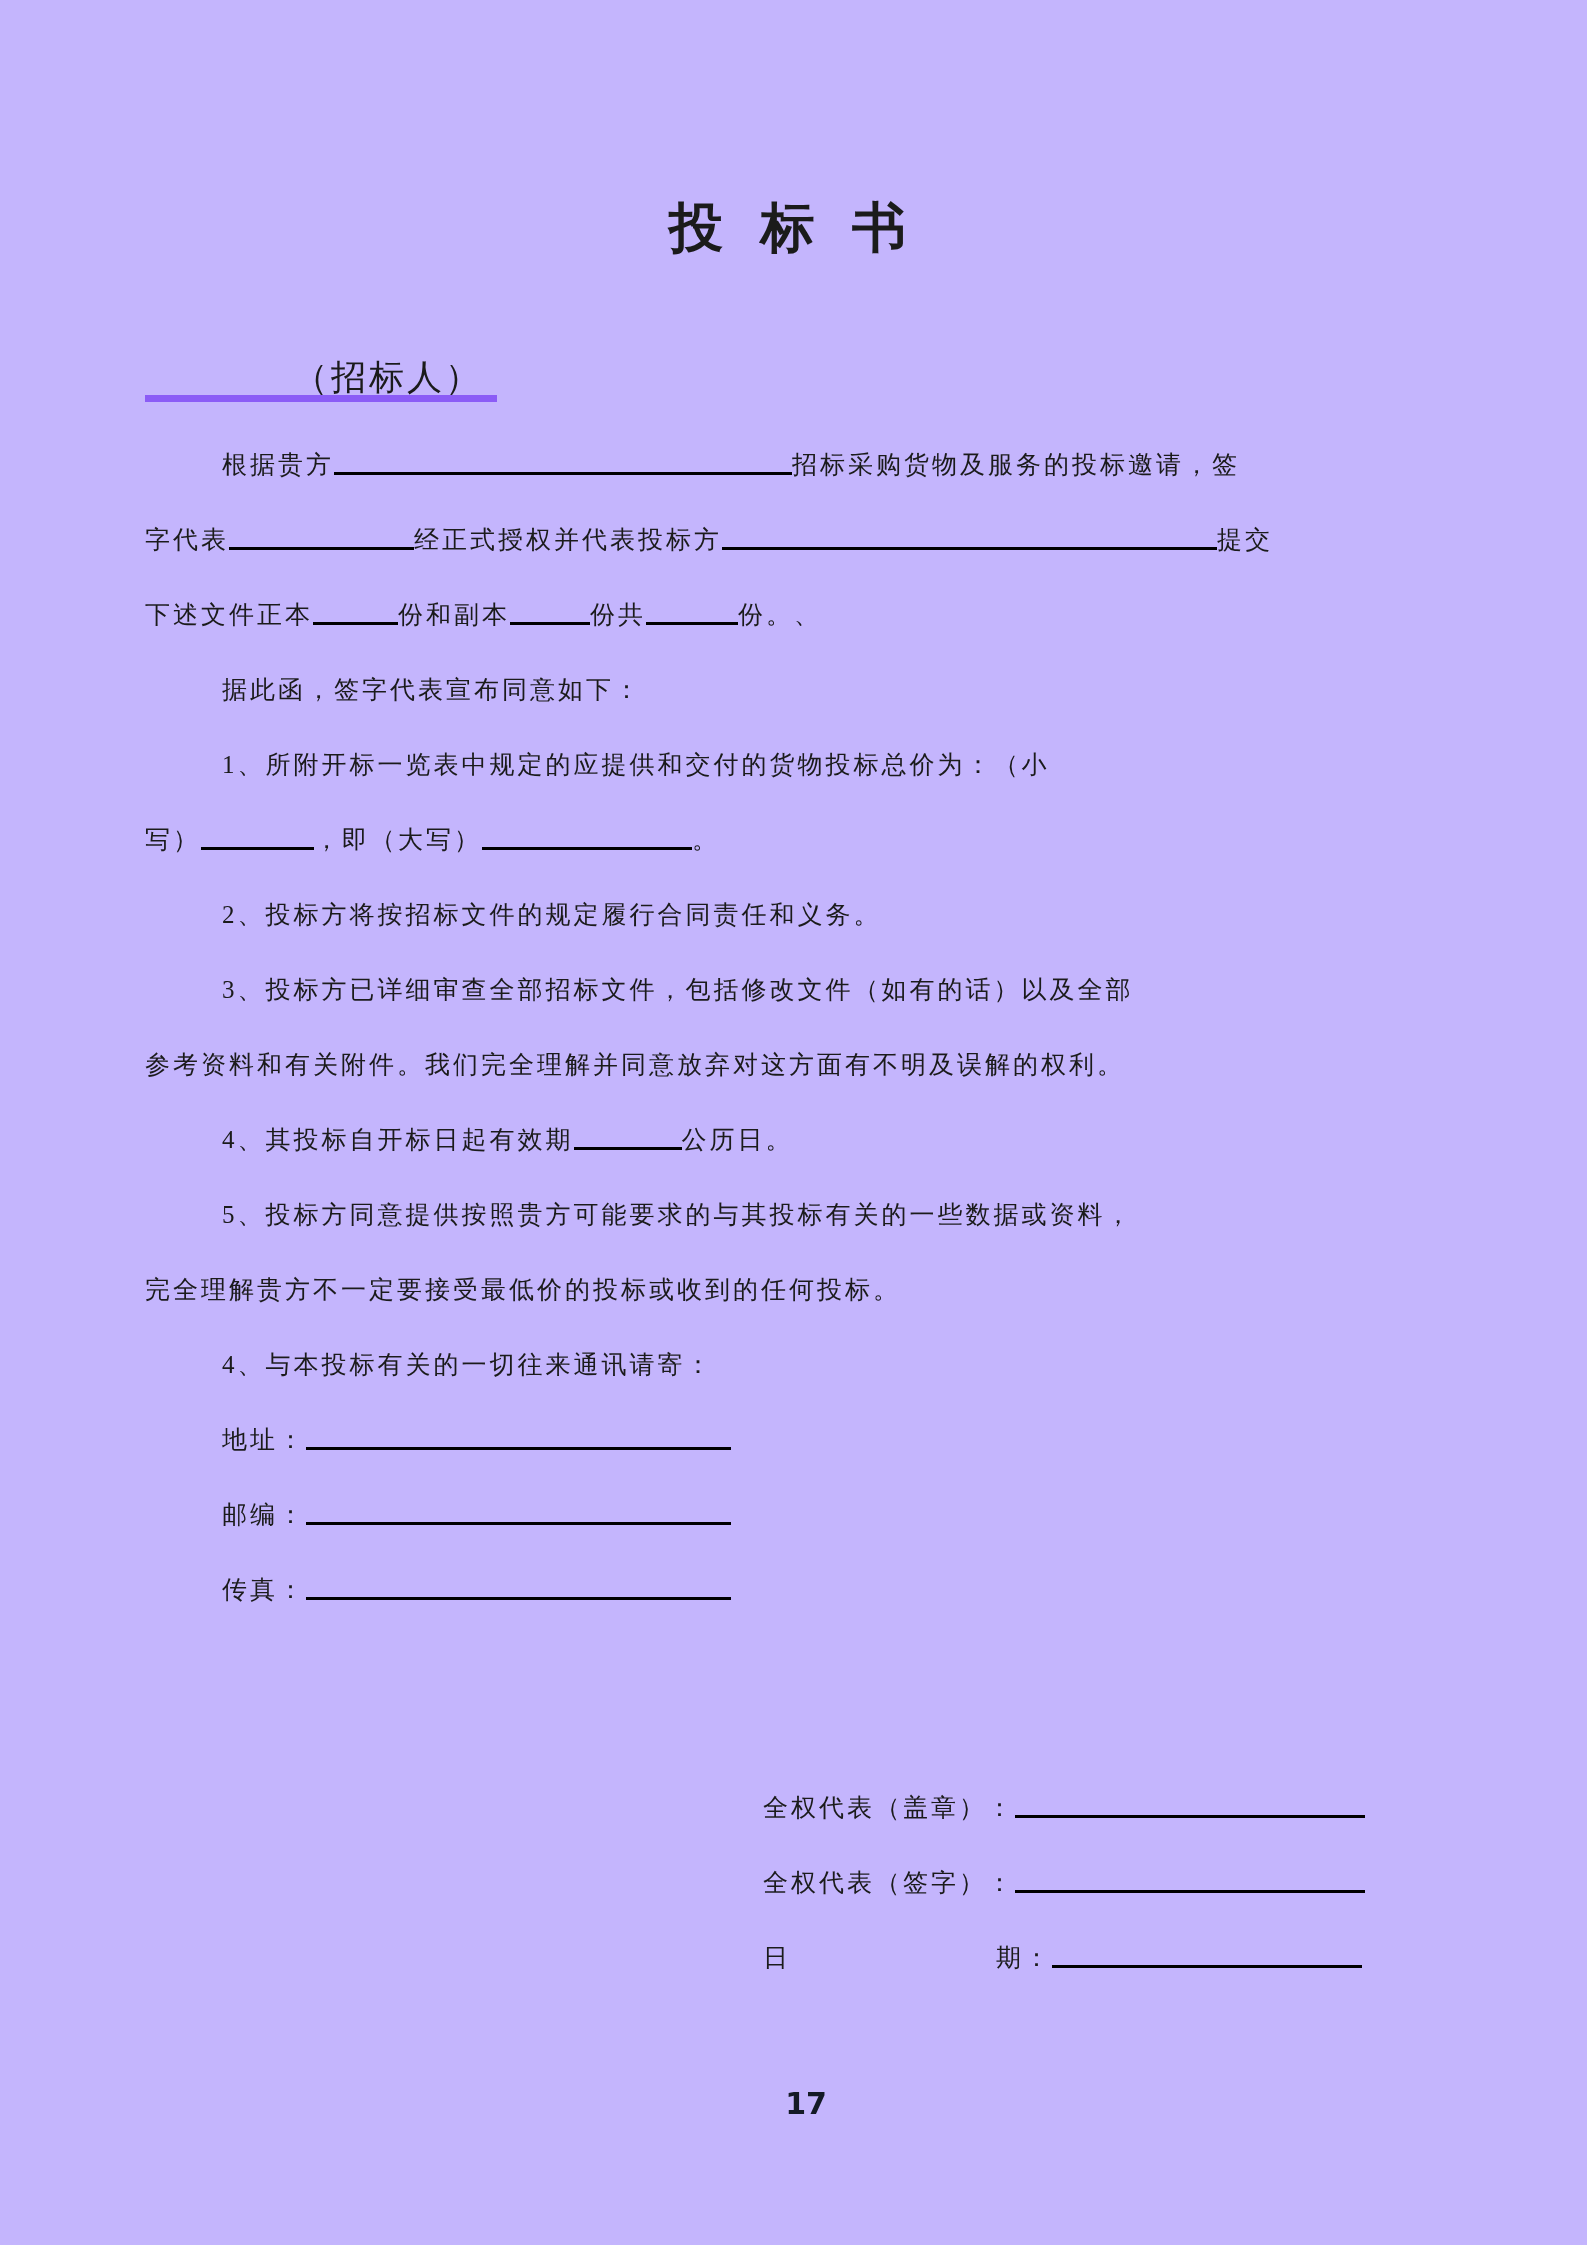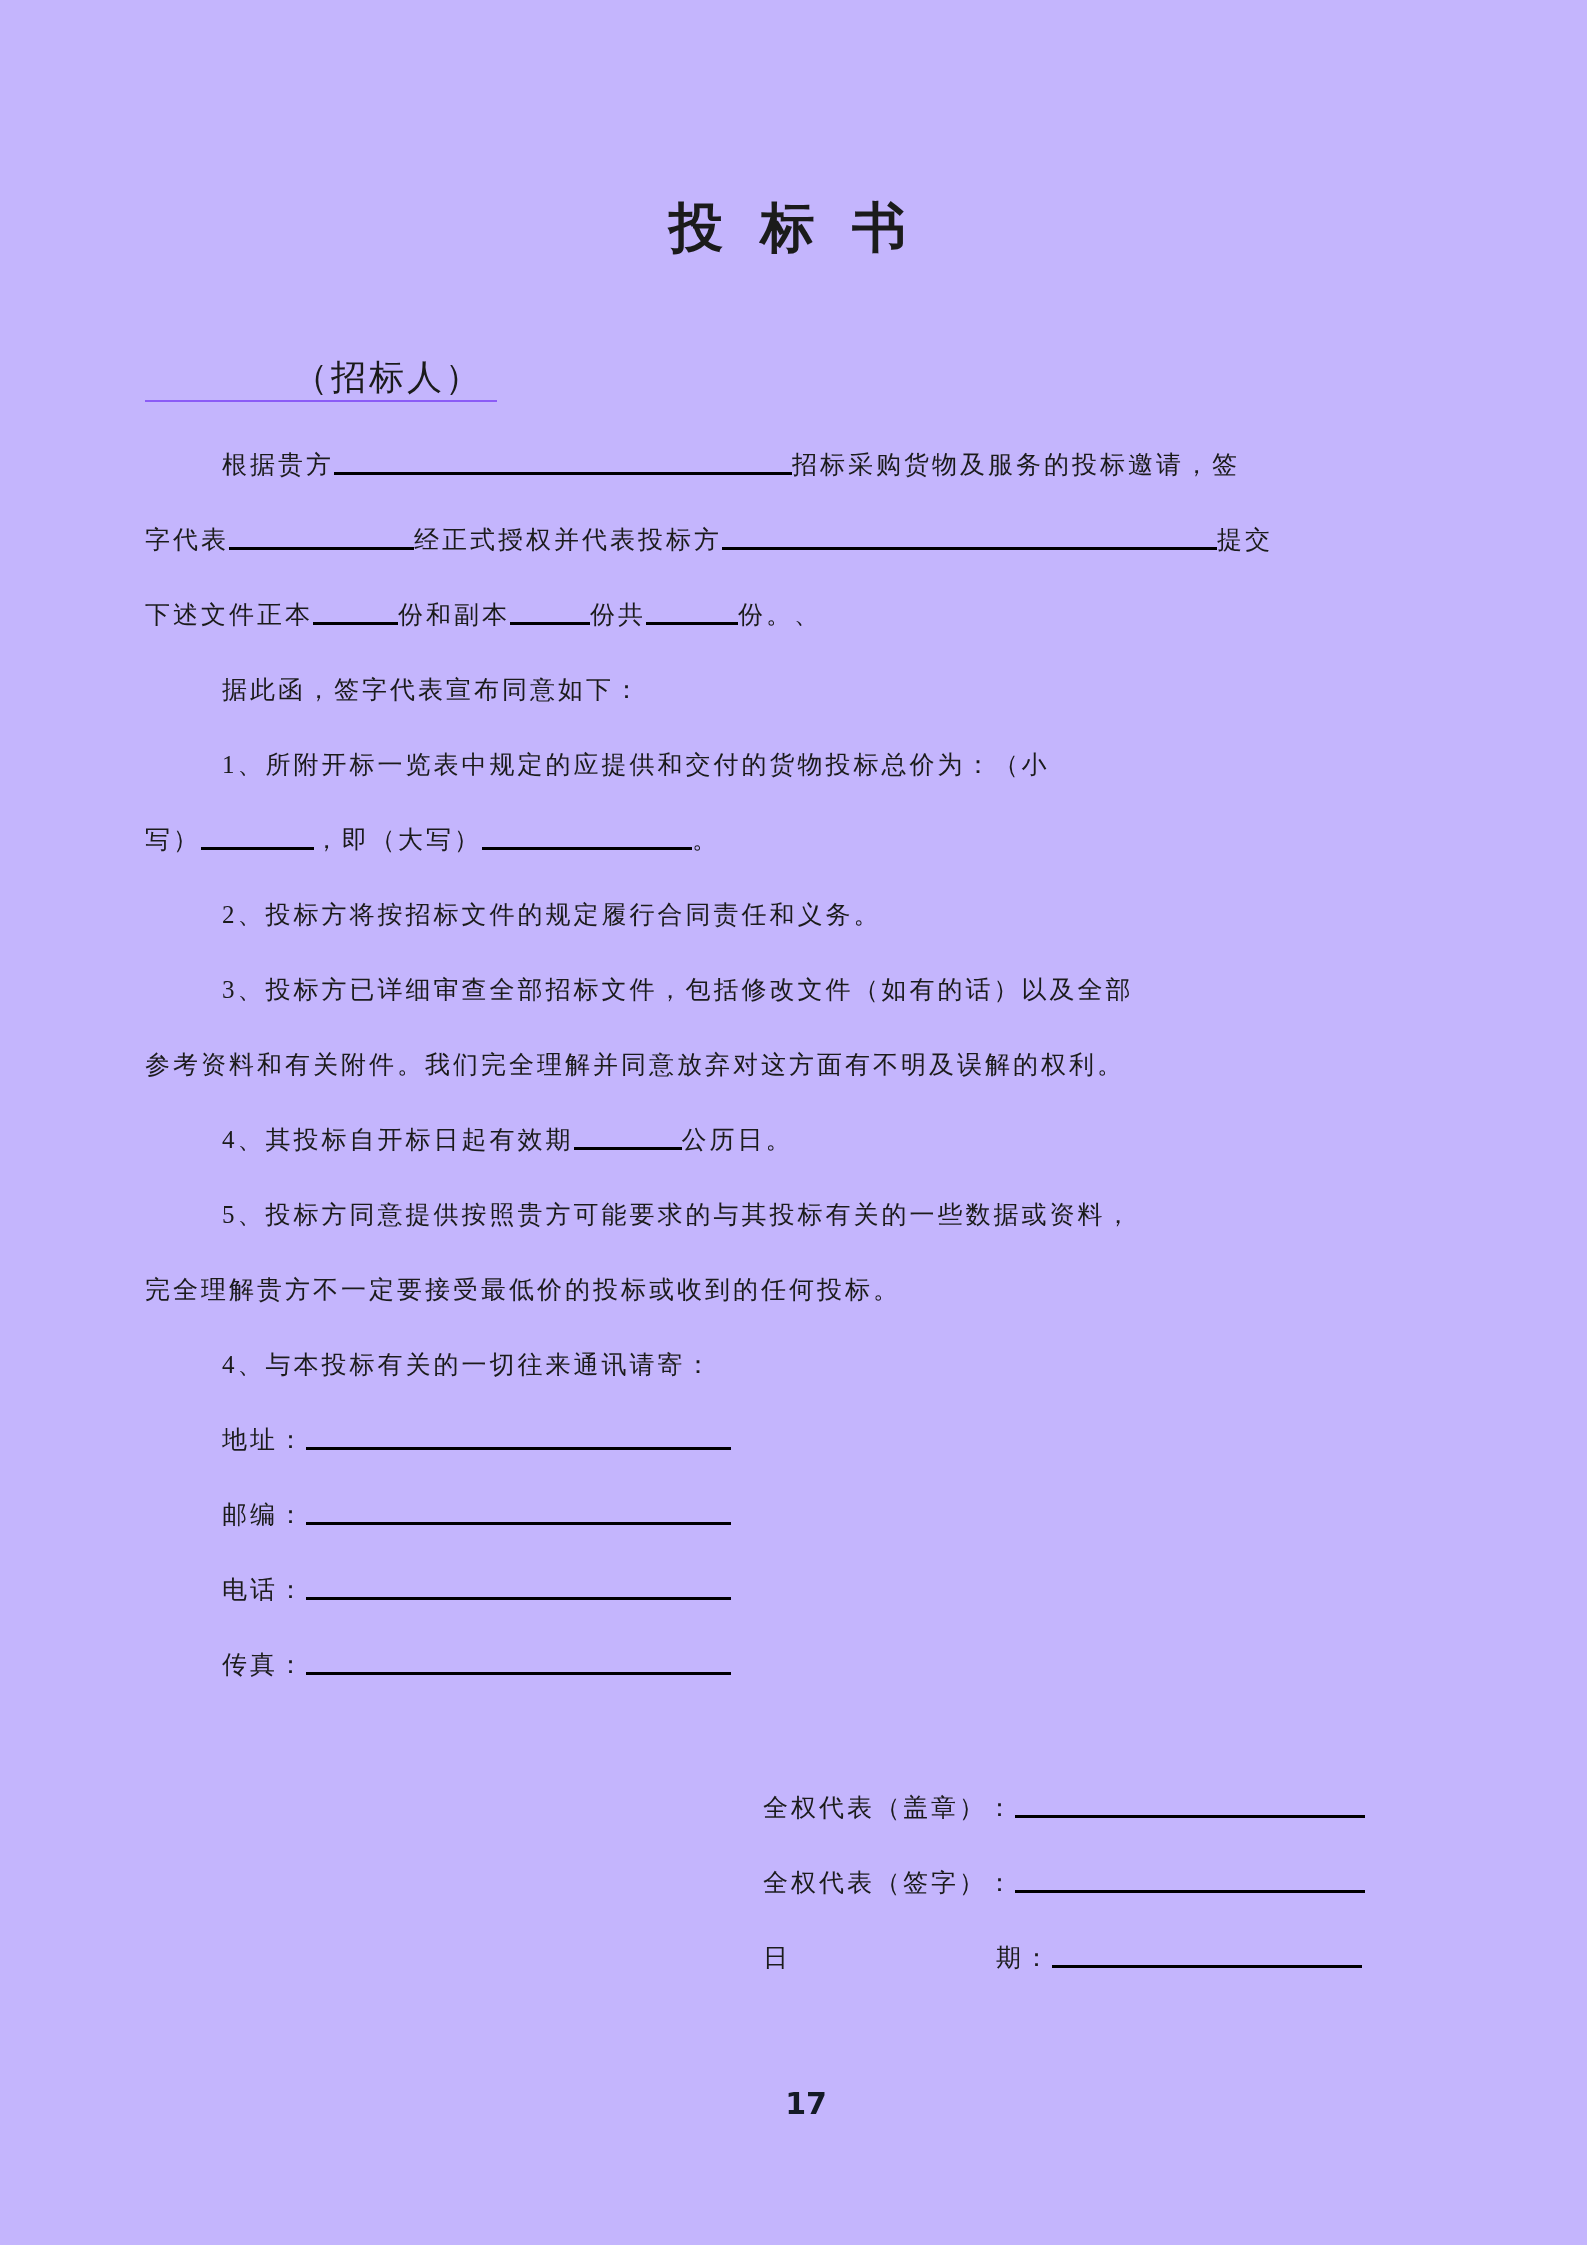--- a/index.html
+++ b/index.html
@@ -17,21 +17,21 @@
     font-size:54px; font-weight:bold;
     letter-spacing:12px;
     white-space:nowrap;
   }
   .tenderer-line {
     position:absolute; top:356px; left:145px;
     font-size:35px; letter-spacing:3px; white-space:nowrap;
   }
   .tenderer-blank {
     display:inline-block; width:352px; height:46px; line-height:44px;
-    border-bottom:2px solid #8b5cf6;
+    border-bottom:7px solid #8b5cf6;
     text-align:right; padding-right:14px; box-sizing:border-box;
   }
   .body-block { position:absolute; top:427px; left:145px; width:1300px; }
   .sig-block  { position:absolute; top:1770px; left:145px; width:1300px; }
   .line {
     height:75px; line-height:75px;
     font-size:25px; letter-spacing:3px;
     white-space:nowrap;
   }
   .ind { padding-left:77px; }
@@ -85,21 +85,20 @@
     <div class="line ind"><span>5、投标方同意提供按照贵方可能要求的与其投标有关的一些数据或资料，</span></div>
 
     <div class="line"><span>完全理解贵方不一定要接受最低价的投标或收到的任何投标。</span></div>
 
     <div class="line ind"><span>4、与本投标有关的一切往来通讯请寄：</span></div>
 
     <div class="line ind"><span>地址：</span><span class="blank" style="width:425px"></span></div>
 
     <div class="line ind"><span>邮编：</span><span class="blank" style="width:425px"></span></div>
 
-    <div class="line ind"><span>电话：</span><span class="blank" style="width:425px"></span></div>
 
     <div class="line ind"><span>传真：</span><span class="blank" style="width:425px"></span></div>
 
   </div>
 
   <div class="sig-block">
 
     <div class="line"><span class="sig-label">全权代表（盖章）：</span><span class="blank" style="width:350px"></span></div>
 
     <div class="line"><span class="sig-label">全权代表（签字）：</span><span class="blank" style="width:350px"></span></div>

